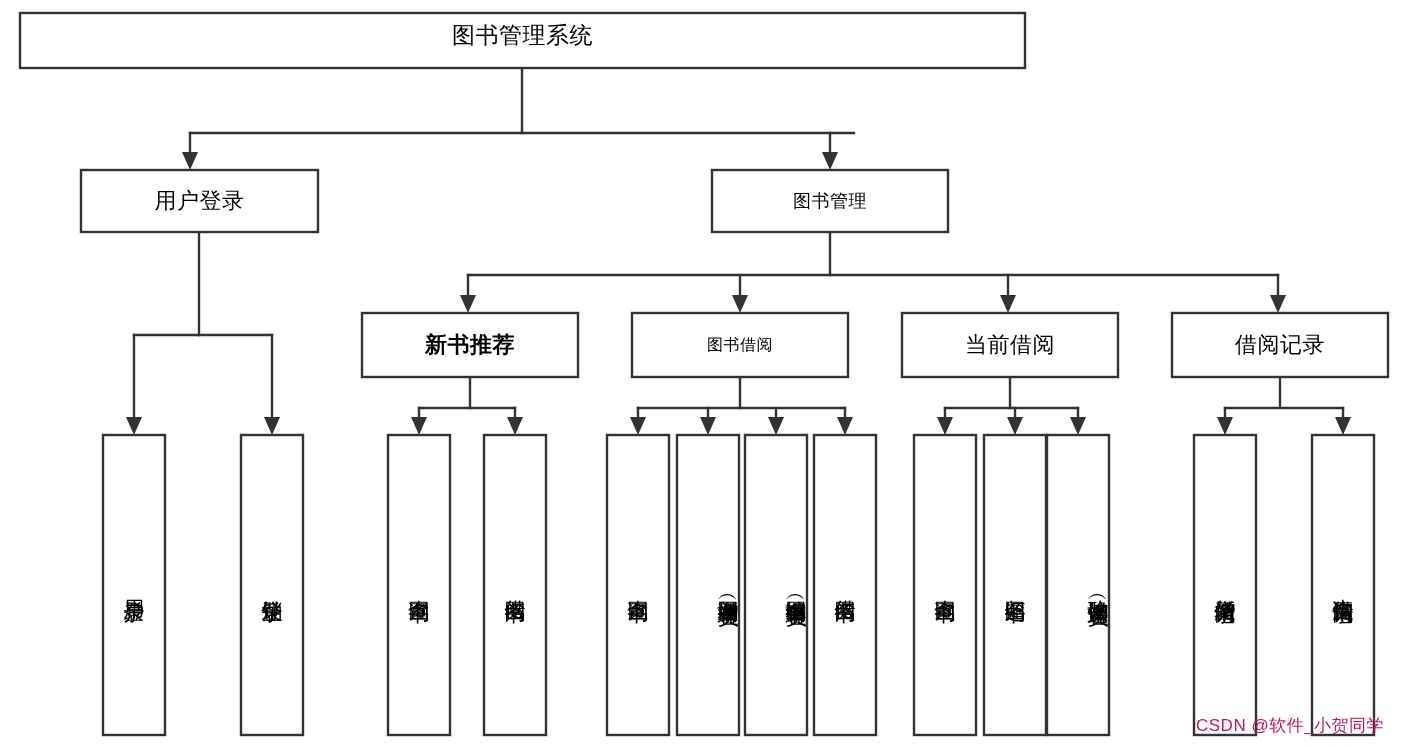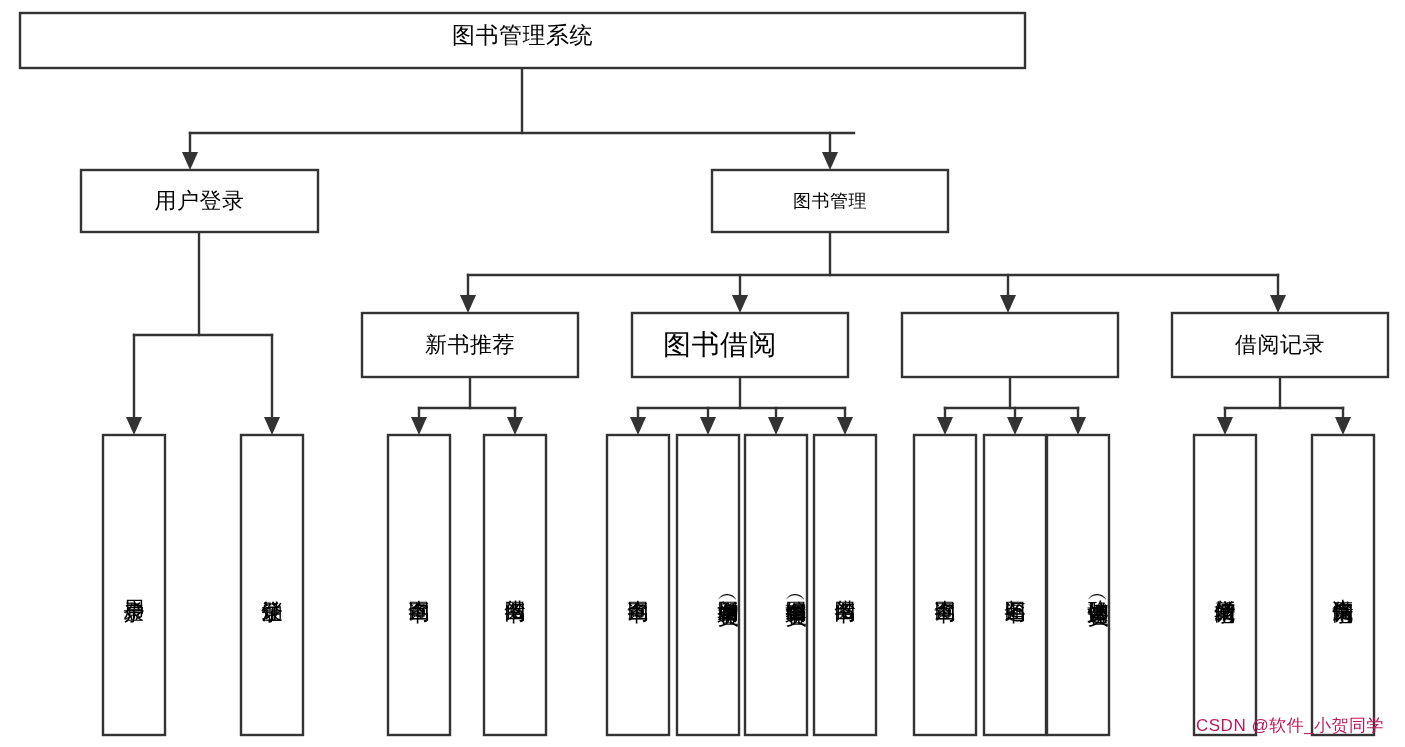--- a/index.html
+++ b/index.html
@@ -185,24 +185,25 @@
     <rect class="node-box" x="1194" y="435" width="62" height="300"></rect>
     <rect class="node-box" x="1312" y="435" width="62" height="300"></rect>
   </svg>
 
   <div class="node-label-h" style="left:20px; top:13px; width:1005px; height:45px; font-size:23px;">图书管理系统</div>
 
   <div class="node-label-h" style="left:81px; top:170px; width:237px; height:62px; font-size:22px;">用户登录</div>
 
   <div class="node-label-h" style="left:712px; top:170px; width:236px; height:62px; font-size:18px;">图书管理</div>
 
-  <div class="node-label-h" style="left:362px; top:313px; width:216px; height:64px; font-size:22px;">新书推荐</div>
-
-  <div class="node-label-h" style="left:612px; top:313px; width:216px; height:64px; font-size:28px;">图书借阅</div>
-
+  <div class="node-label-h" style="left:362px; top:313px; width:216px; height:64px; font-size:22px;font-weight:bold;">新书推荐</div>
+
+  <div class="node-label-h" style="left:632px; top:313px; width:216px; height:64px; font-size:16px;">图书借阅</div>
+
+  <div class="node-label-h" style="left:902px; top:313px; width:216px; height:64px; font-size:22px;">当前借阅</div>
 
   <div class="node-label-h" style="left:1172px; top:313px; width:216px; height:64px; font-size:22px;font-family:Liberation Mono, monospace;">借阅记录</div>
 
   <div class="node-label-v center-v" style="left:103px; top:435px; width:62px; height:300px;">用户登录</div>
 
   <div class="node-label-v center-v" style="left:241px; top:435px; width:62px; height:300px;">注销登录</div>
 
   <div class="node-label-v center-v" style="left:388px; top:435px; width:62px; height:300px;">查询图书</div>
 
   <div class="node-label-v center-v" style="left:484px; top:435px; width:62px; height:300px;">借阅图书</div>

